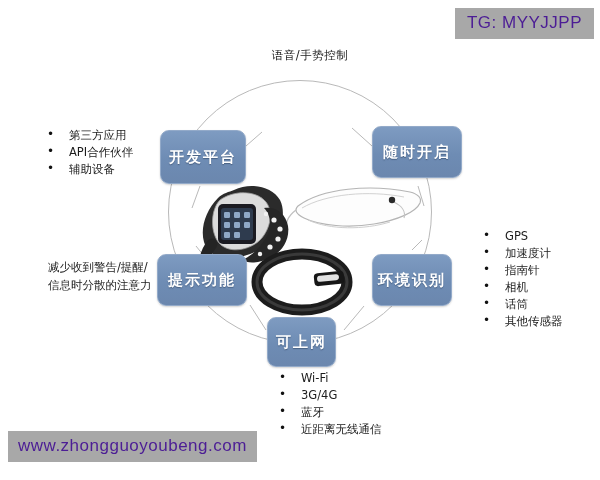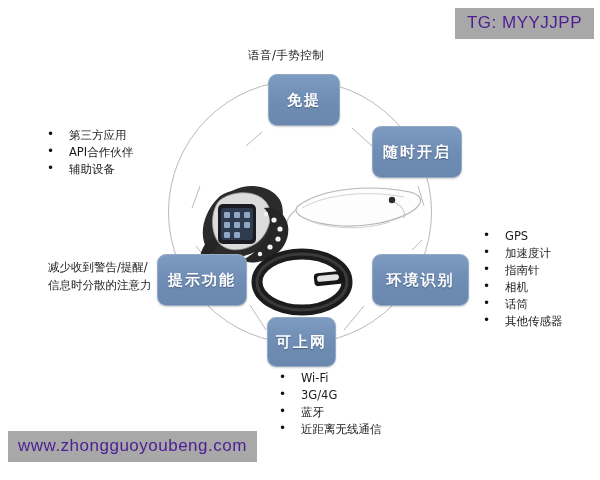--- a/index.html
+++ b/index.html
@@ -77,21 +77,21 @@
     font-family: "DejaVu Sans", "Liberation Sans", sans-serif;
     font-size: 15px;
     font-weight: 700;
     letter-spacing: 2px;
     text-shadow: 0 1px 1px rgba(40,60,90,.55);
     white-space: nowrap;
   }
 
   #node-handsfree   { left: 268px; top: 74px;  width: 72px;  height: 52px; }
   #node-alwayson    { left: 372px; top: 126px; width: 90px;  height: 52px; }
-  #node-context     { left: 372px; top: 254px; width: 97px;  height: 52px; text-align: right; }
+  #node-context     { left: 372px; top: 254px; width: 80px;  height: 52px; text-align: right; }
   #node-online      { left: 267px; top: 317px; width: 69px;  height: 50px; }
   #node-notify      { left: 157px; top: 254px; width: 90px;  height: 52px; }
   #node-platform    { left: 160px; top: 130px; width: 86px;  height: 54px; }
 
   
   .anno {
     position: absolute;
     font-family: "DejaVu Sans", "Liberation Sans", sans-serif;
     color: #1c1c1c;
     font-size: 11.5px;
@@ -118,20 +118,21 @@
     font-size: 12px;
     color: #111;
   }
 
   
   #caption-top {
     position: absolute;
     left: 248px;
     top: 48px;
     width: 124px;
+    text-align: center;
     font-family: "DejaVu Sans", "Liberation Sans", sans-serif;
     font-size: 11.5px;
     color: #1c1c1c;
     letter-spacing: .5px;
   }
 
   
   #anno-platform { left: 30px; top: 127px; }
   
   #anno-alwayson { left: 470px; top: 130px; }
@@ -224,40 +225,40 @@
         <ellipse cx="48" cy="32" rx="45" ry="28" fill="none" stroke="#1c1c1c" stroke-width="11"></ellipse>
         <ellipse cx="48" cy="32" rx="45" ry="28" fill="none" stroke="#3a3a3a" stroke-width="3"></ellipse>
         <rect x="60" y="22" width="30" height="13" rx="4" transform="rotate(-6 75 28)" fill="#161616"></rect>
         <rect x="63" y="25" width="22" height="6" rx="3" transform="rotate(-6 74 28)" fill="#e2e2e2"></rect>
       </g>
     </svg>
   </div>
 
   <div id="caption-top">语音/手势控制</div>
 
-  <div class="node" id="node-handsfree">
-    <span class="node-label">免提</span>
-  </div>
 
   <div class="node" id="node-alwayson">
     <span class="node-label">随时开启</span>
   </div>
 
   <div class="node" id="node-context">
     <span class="node-label">环境识别</span>
   </div>
 
   <div class="node" id="node-online">
     <span class="node-label">可上网</span>
   </div>
 
   <div class="node" id="node-notify">
     <span class="node-label">提示功能</span>
   </div>
 
+  <div class="node" id="node-platform">
+    <span class="node-label">开发平台</span>
+  </div>
 
   <div class="anno" id="anno-platform">
     <ul class="bullets">
       <li>第三方应用</li>
       <li>API合作伙伴</li>
       <li>辅助设备</li>
     </ul>
   </div>
 
 

